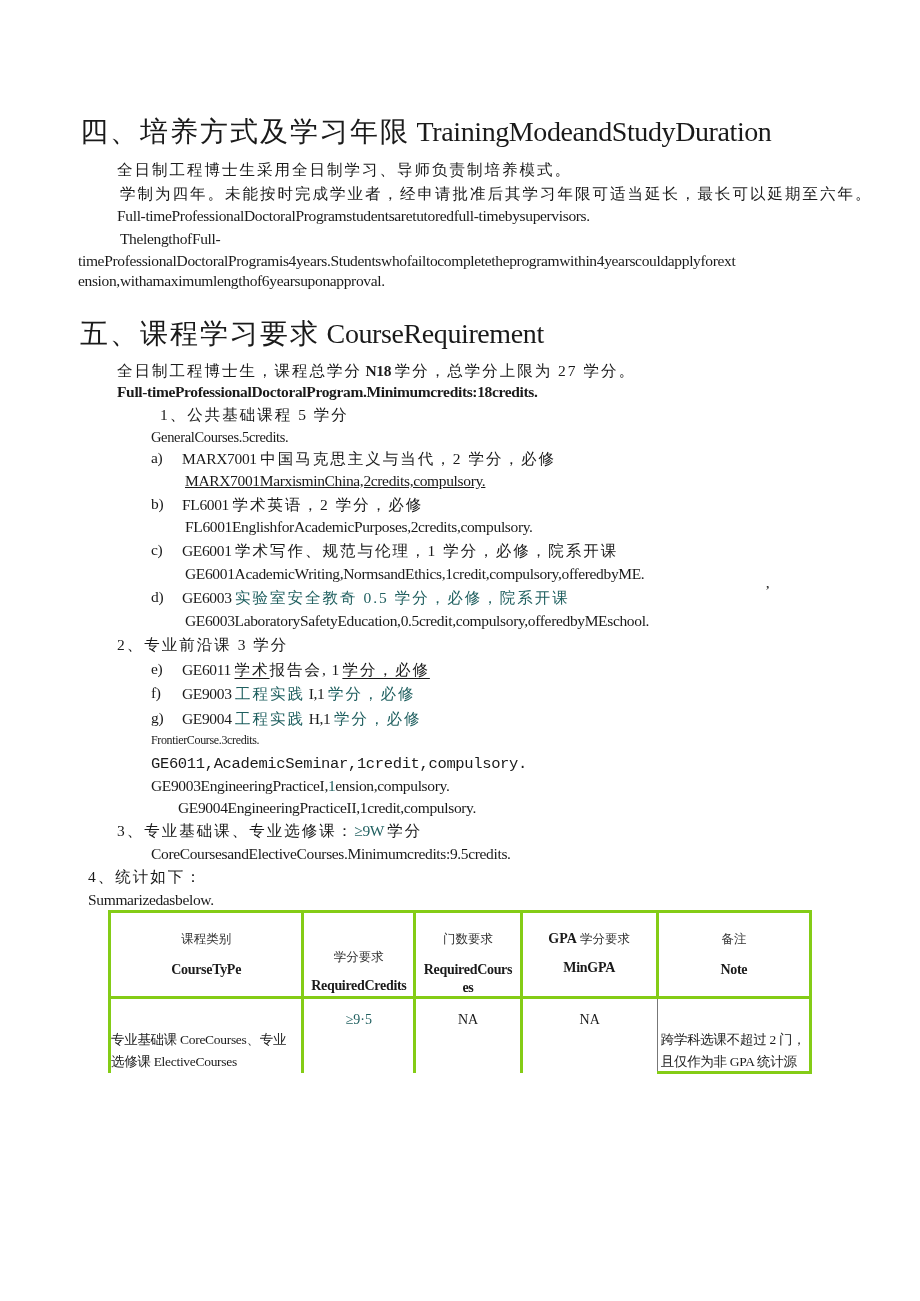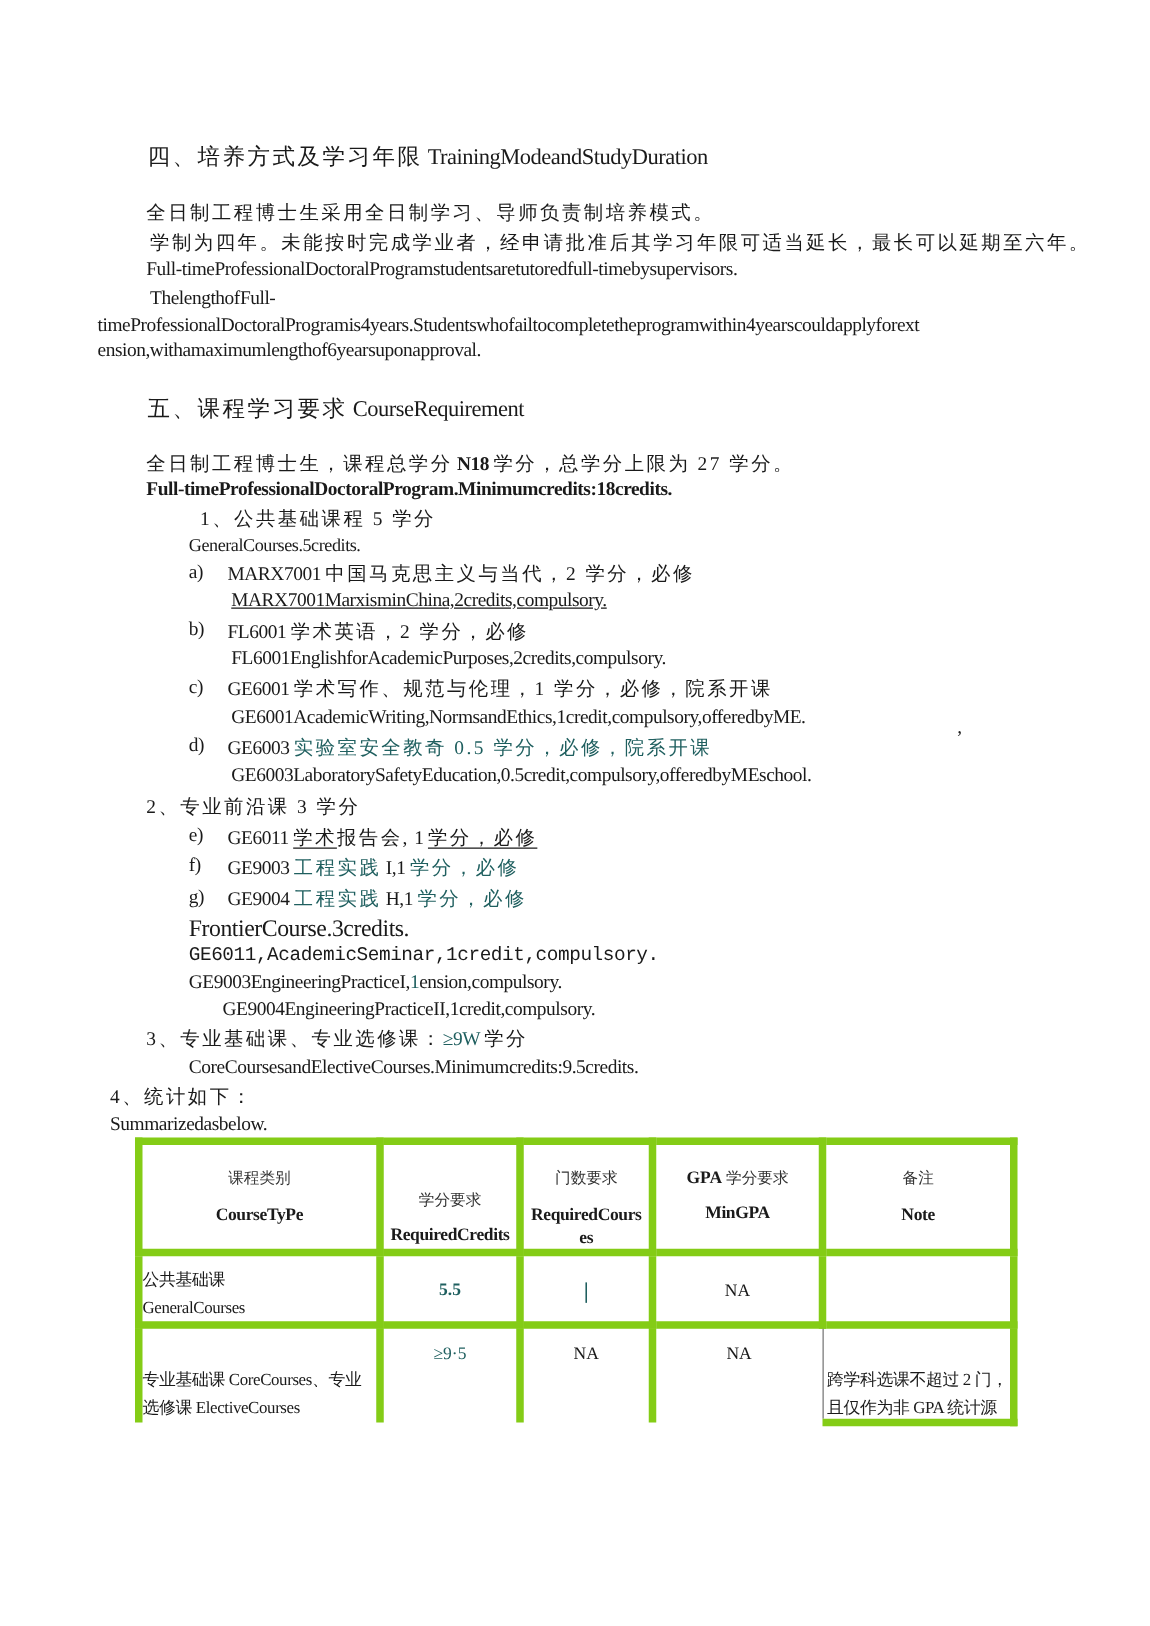--- a/index.html
+++ b/index.html
@@ -2,33 +2,33 @@
 <html><head>
   <meta charset="utf-8">
   <style>
     html, body { margin: 0; padding: 0; background: #ffffff; }
     body {
       width: 920px; height: 1301px; position: relative; overflow: hidden;
       font-family: "Liberation Serif", "DejaVu Serif", serif;
       color: #1a1a1a;
     }
     .abs { position: absolute; white-space: nowrap; }
-    .h { font-size: 18px; letter-spacing: -0.4px; margin-left: 38px; }
+    .h { font-size: 28px; letter-spacing: -0.4px; }
     .p { font-size: 15.5px; letter-spacing: -0.35px; }
     .cjk { letter-spacing: 2px; }
     .teal { color: #1f5f5f; }
     .bold { font-weight: bold; }
     .u { text-decoration: underline; text-underline-offset: 3px; }
     table.summary {
       position: absolute; left: 108px; top: 910px; width: 704px;
       border-collapse: collapse; table-layout: fixed;
       font-size: 13px;
     }
     table.summary td {
-      border: 6px solid #84cc16; vertical-align: top; padding: 0; margin-left: 31px;
+      border: 3px solid #84cc16; vertical-align: top; padding: 0; margin-left: 31px;
     }
     .th-cn { font-size: 12.5px; color: #333; text-align: center; }
     .th-en { font-size: 14px; font-weight: bold; text-align: center; letter-spacing: -0.3px; }
     .cell-center { text-align: center; font-size: 14px; }
     .cell-left { font-size: 13.5px; letter-spacing: -0.3px; }
   </style>
 </head>
 <body>
 
 <div class="abs h" style="left:80px; top:113px;">
@@ -120,21 +120,21 @@
 <div>
   <div class="abs p" style="left:151px; top:709px;">g)</div>
   <div class="abs p" style="left:182px; top:709px;">
     <span>GE9004</span>
     <span class="cjk teal">工程实践</span>
     <span>H,1</span>
     <span class="cjk teal">学分，必修</span>
   </div>
 </div>
 
-<div class="abs p" style="left:151px; top:733px; font-size:19px;">FrontierCourse.3credits.</div>
+<div class="abs p" style="left:151px; top:733px; font-size:12px;">FrontierCourse.3credits.</div>
 <div class="abs p" style="left:151px; top:755px;font-family:Liberation Mono, monospace;">GE6011,AcademicSeminar,1credit,compulsory.</div>
 <div class="abs p" style="left:151px; top:777px;">
   <span>GE9003EngineeringPracticeI,</span><span class="teal">1</span><span>ension,compulsory.</span>
 </div>
 <div class="abs p" style="left:151px; top:799px;margin-left:27px;">GE9004EngineeringPracticeII,1credit,compulsory.</div>
 
 <div class="abs p" style="left:117px; top:821px;">
   <span class="cjk">3、专业基础课、专业选修课：</span><span class="teal">≥9W</span>
   <span class="cjk">学分</span>
 </div>
@@ -171,38 +171,20 @@
         <span class="bold" style="font-size:14px; color:#1a1a1a;">GPA</span>
         <span>学分要求</span>
       </div>
       <div class="th-en" style="margin-top:12px;">MinGPA</div>
     </td>
     <td>
       <div class="th-cn" style="margin-top:18px;">备注</div>
       <div class="th-en" style="margin-top:14px;">Note</div>
     </td>
   </tr>
-  <tr style="height:58px;">
-    <td class="cell-left">
-      <div style="margin-top:10px;">公共基础课</div>
-      <div style="margin-top:5px;">GeneralCourses</div>
-    </td>
-    <td class="cell-center bold teal">
-      <div style="margin-top:20px;">5.5</div>
-    </td>
-    <td class="cell-center bold teal">
-      <div style="margin-top:17px; font-size:18px;">|</div>
-    </td>
-    <td class="cell-center">
-      <div style="margin-top:21px;">NA</div>
-    </td>
-    <td>
-      <div></div>
-    </td>
-  </tr>
   <tr style="height:72px;">
     <td class="cell-left" style="border-bottom:none;">
       <div style="margin-top:32px;">专业基础课 CoreCourses、专业</div>
       <div style="margin-top:4px;">选修课 ElectiveCourses</div>
     </td>
     <td class="cell-center teal" style="border-bottom:none;">
       <div style="margin-top:13px;">≥9·5</div>
     </td>
     <td class="cell-center" style="border-bottom:none;">
       <div style="margin-top:13px;">NA</div>

